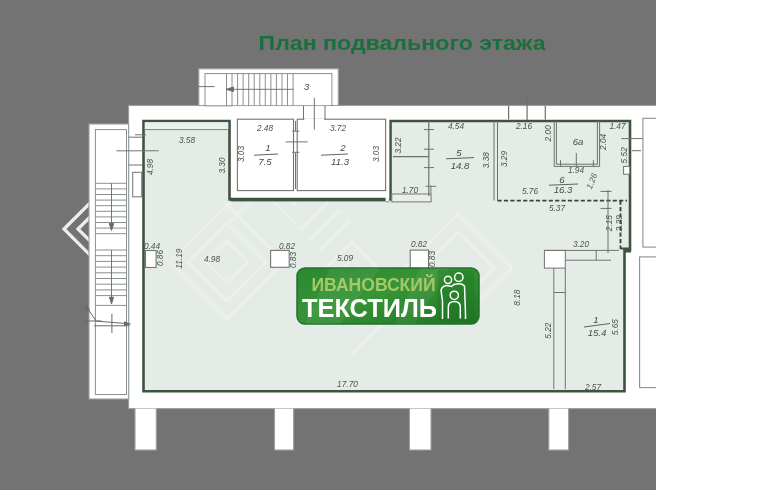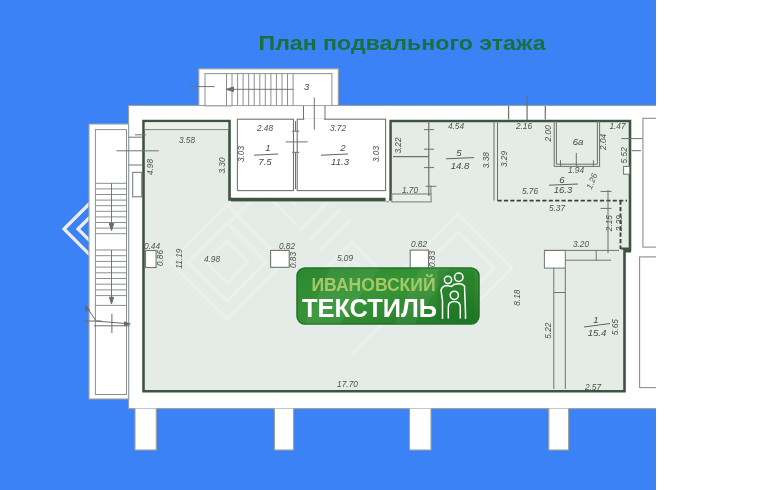--- a/index.html
+++ b/index.html
@@ -1,16 +1,16 @@
 <!DOCTYPE html>
 <html><head>
 <meta charset="utf-8">
 <style>
   html,body{margin:0;padding:0;background:#fff;}
-  #page{position:relative;width:656px;height:490px;background:#3b82f6;overflow:hidden;
+  #page{position:relative;width:656px;height:490px;background:#737373;overflow:hidden;
         font-family:"Liberation Sans", sans-serif;}
   svg{position:absolute;left:0;top:0;}
   .dim{font-family:"Liberation Sans", sans-serif;font-style:italic;font-size:8.3px;fill:#4d544d;}
   .dimb{font-family:"Liberation Sans", sans-serif;font-style:italic;font-size:9.6px;fill:#424a42;}
 </style>
 </head>
 <body>
 <div id="page">
 <svg width="764" height="490" viewBox="0 0 764 490">
   <defs>

